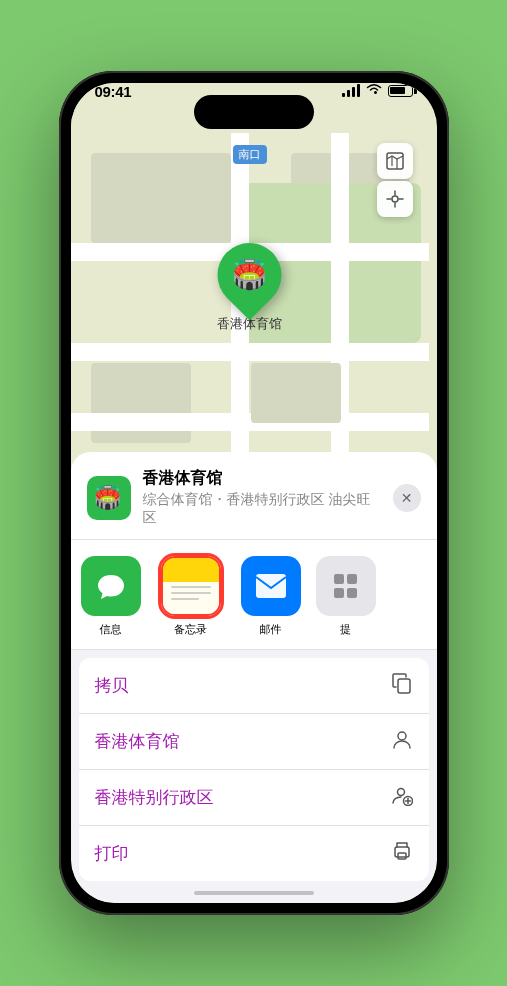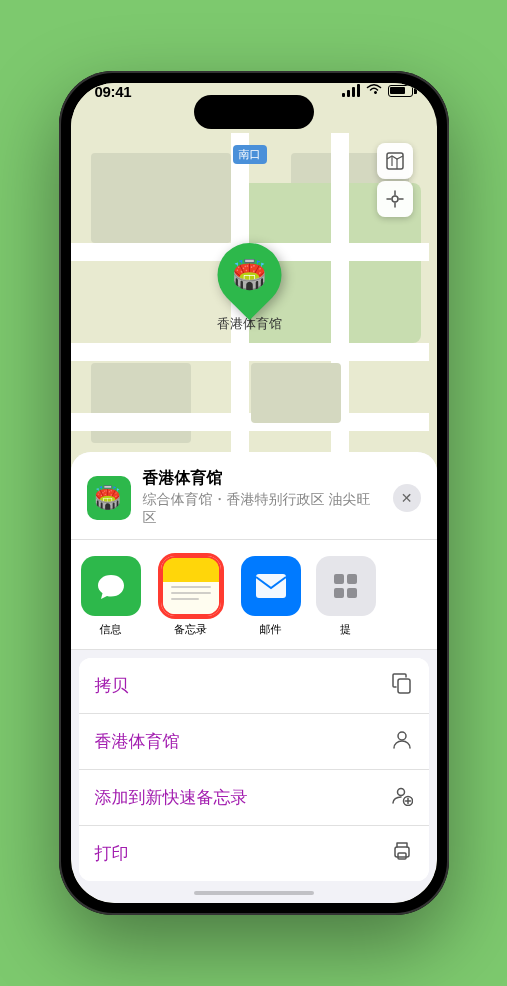--- a/index.html
+++ b/index.html
@@ -559,21 +559,21 @@
           <span class="action-label">香港体育馆</span>
           <span class="action-icon">
             <svg width="22" height="22" viewBox="0 0 22 22" fill="none">
               <circle cx="11" cy="8" r="4" stroke="#555" stroke-width="1.5"></circle>
               <path d="M3 20 C3 16 6.5 13 11 13 C15.5 13 19 16 19 20" stroke="#555" stroke-width="1.5" stroke-linecap="round"></path>
             </svg>
           </span>
         </div>
 
         <div class="action-item">
-          <span class="action-label">添加到新快速备忘录</span>
+          <span class="action-label">香港特别行政区</span>
           <span class="action-icon">
             <svg width="22" height="22" viewBox="0 0 22 22" fill="none">
               <circle cx="10" cy="8" r="3.5" stroke="#555" stroke-width="1.5"></circle>
               <path d="M2 19 C2 15.5 5.5 13 10 13" stroke="#555" stroke-width="1.5" stroke-linecap="round"></path>
               <circle cx="17" cy="17" r="4.5" stroke="#555" stroke-width="1.5"></circle>
               <line x1="17" y1="14.5" x2="17" y2="19.5" stroke="#555" stroke-width="1.5" stroke-linecap="round"></line>
               <line x1="14.5" y1="17" x2="19.5" y2="17" stroke="#555" stroke-width="1.5" stroke-linecap="round"></line>
             </svg>
           </span>
         </div>

